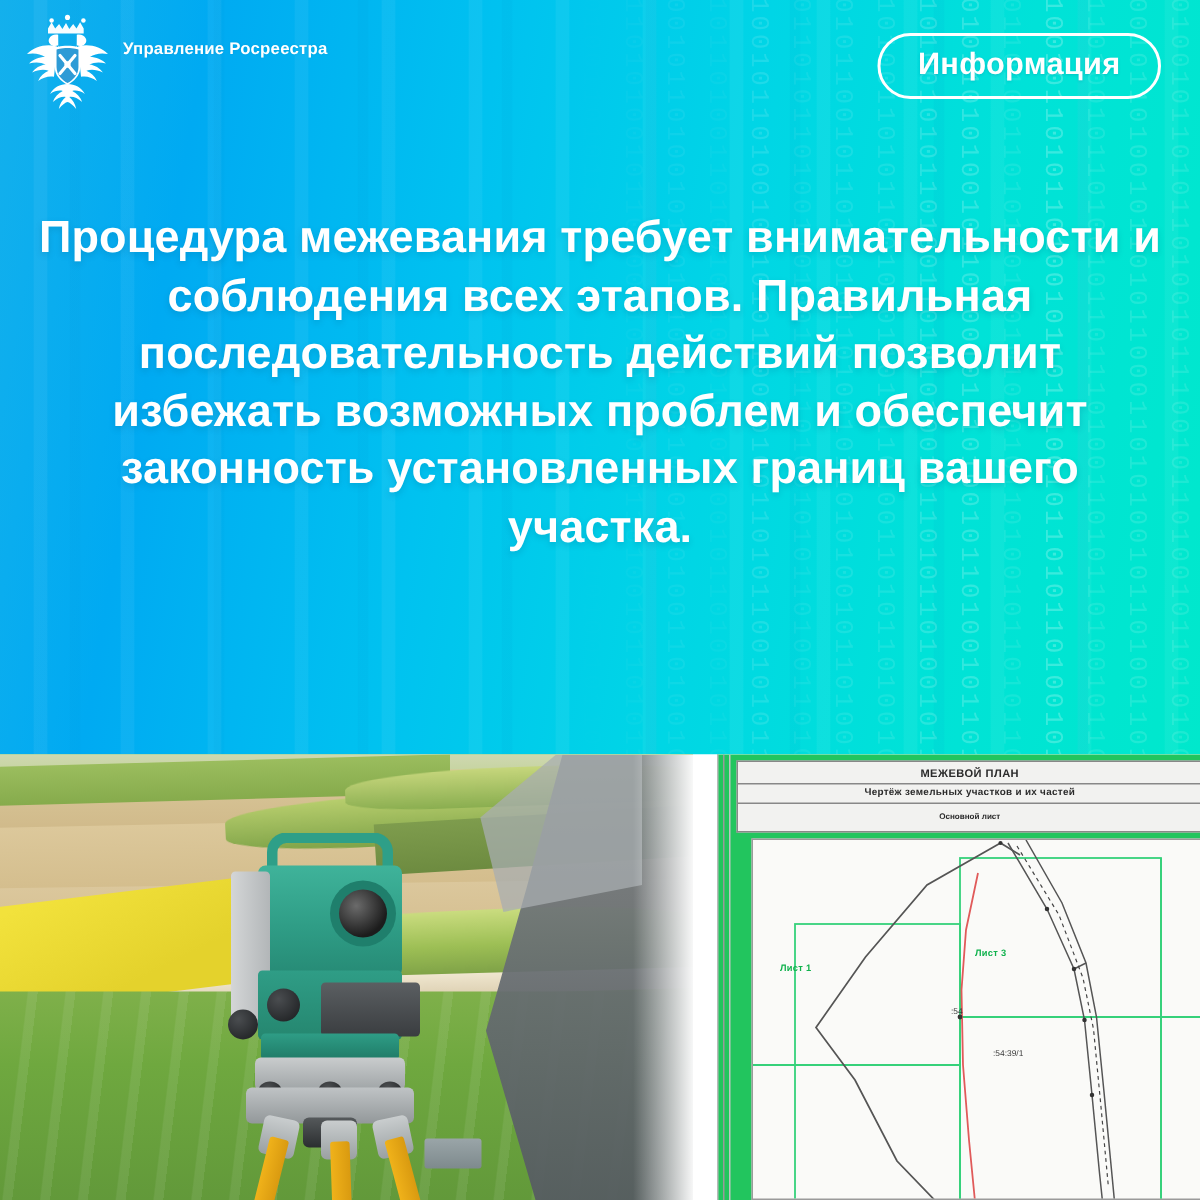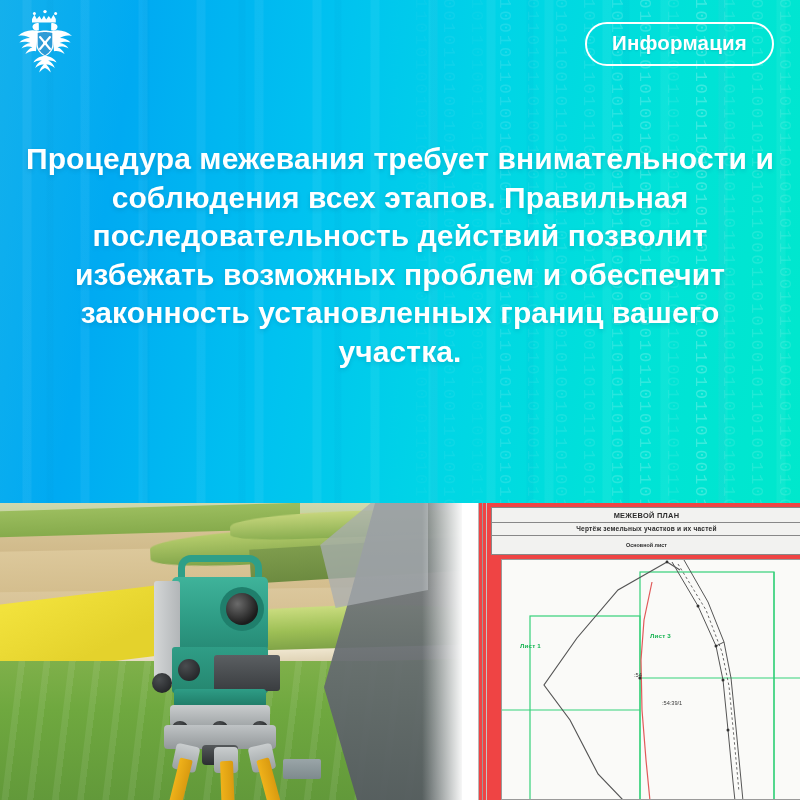--- a/index.html
+++ b/index.html
@@ -304,21 +304,21 @@
     background:linear-gradient(180deg,#c9cdce,#9aa0a2);
     border-radius:4px;
   }
   .legcap.c1 { left:24px;  top:190px; transform:rotate(12deg); }
   .legcap.c2 { left:64px;  top:192px; }
   .legcap.c3 { left:100px; top:190px; transform:rotate(-12deg); }
 
   
   .document {
     position:absolute; left:478px; top:0; width:322px; height:297px;
-    background:#ef4444;
+    background:#22c55e;
     border-left:1px solid #b9b9b9;
     overflow:hidden;
   }
   .doc-rule-l { position:absolute; left:3px; top:0; width:1px; height:297px; background:#9a9a9a; }
   .doc-rule-l2{ position:absolute; left:7px; top:0; width:1px; height:297px; background:#c3c3c3; }
   .doc-head {
     position:absolute; left:12px; top:4px; width:310px;
     border:1px solid #888;
     border-right:none;
     background:#f2f2f0;
@@ -407,20 +407,21 @@
           </g>
           <g>
             <path d="M31 23 c4 0 7.3 1 7.3 1 v11.6 c0 5.2-3.8 8.8-7.3 10.8 -3.5-2-7.3-5.6-7.3-10.8 V24 s3.3-1 7.3-1 Z" fill="#2e9bd6"></path>
             <path d="M26 28 L36 40 M36 28 L26 40" stroke="#ffffff" stroke-width="2.1" fill="none" stroke-linecap="round"></path>
             <circle cx="31" cy="34" r="2.1" fill="#ffffff"></circle>
           </g>
         </svg>
       </div>
 
       <div class="org-text">
+        <div>Управление Росреестра</div>
       </div>
 
 
       <div class="info-badge">Информация</div>
     </div>
 
     <div class="headline">Процедура межевания требует внимательности и соблюдения всех этапов. Правильная последовательность действий позволит избежать возможных проблем и обеспечит законность установленных границ вашего участка.</div>
   </div>
 
   <div class="media-row">

